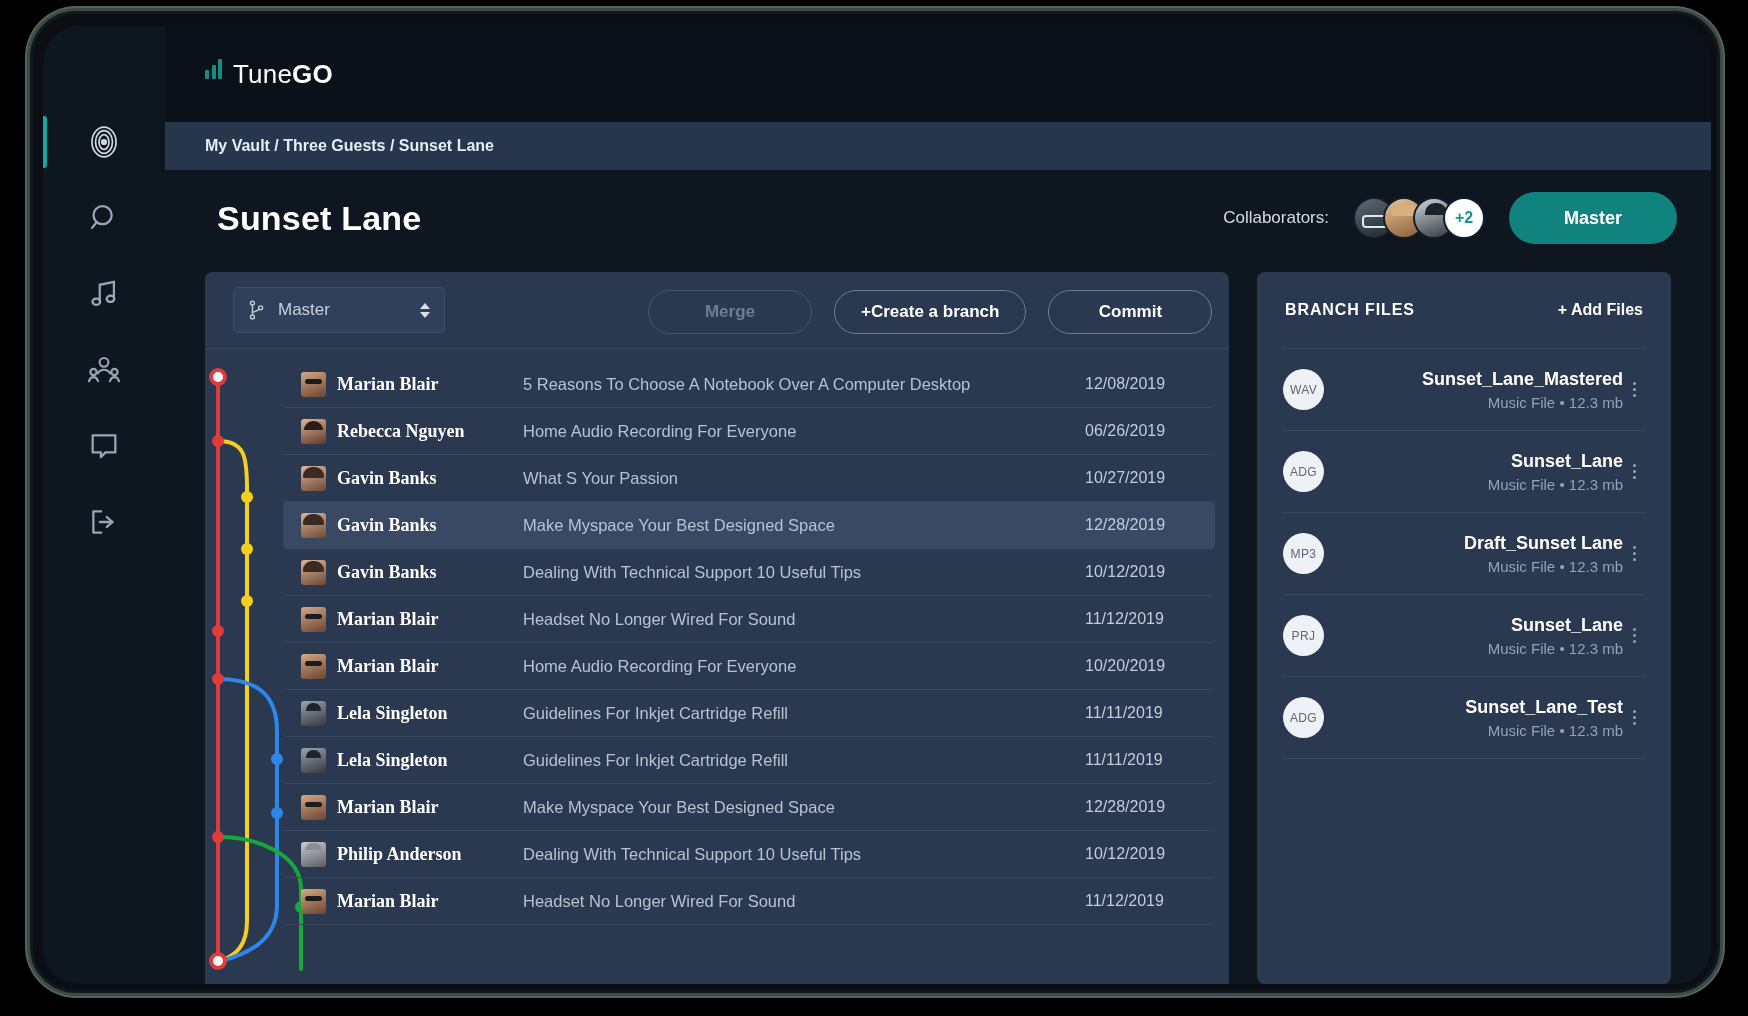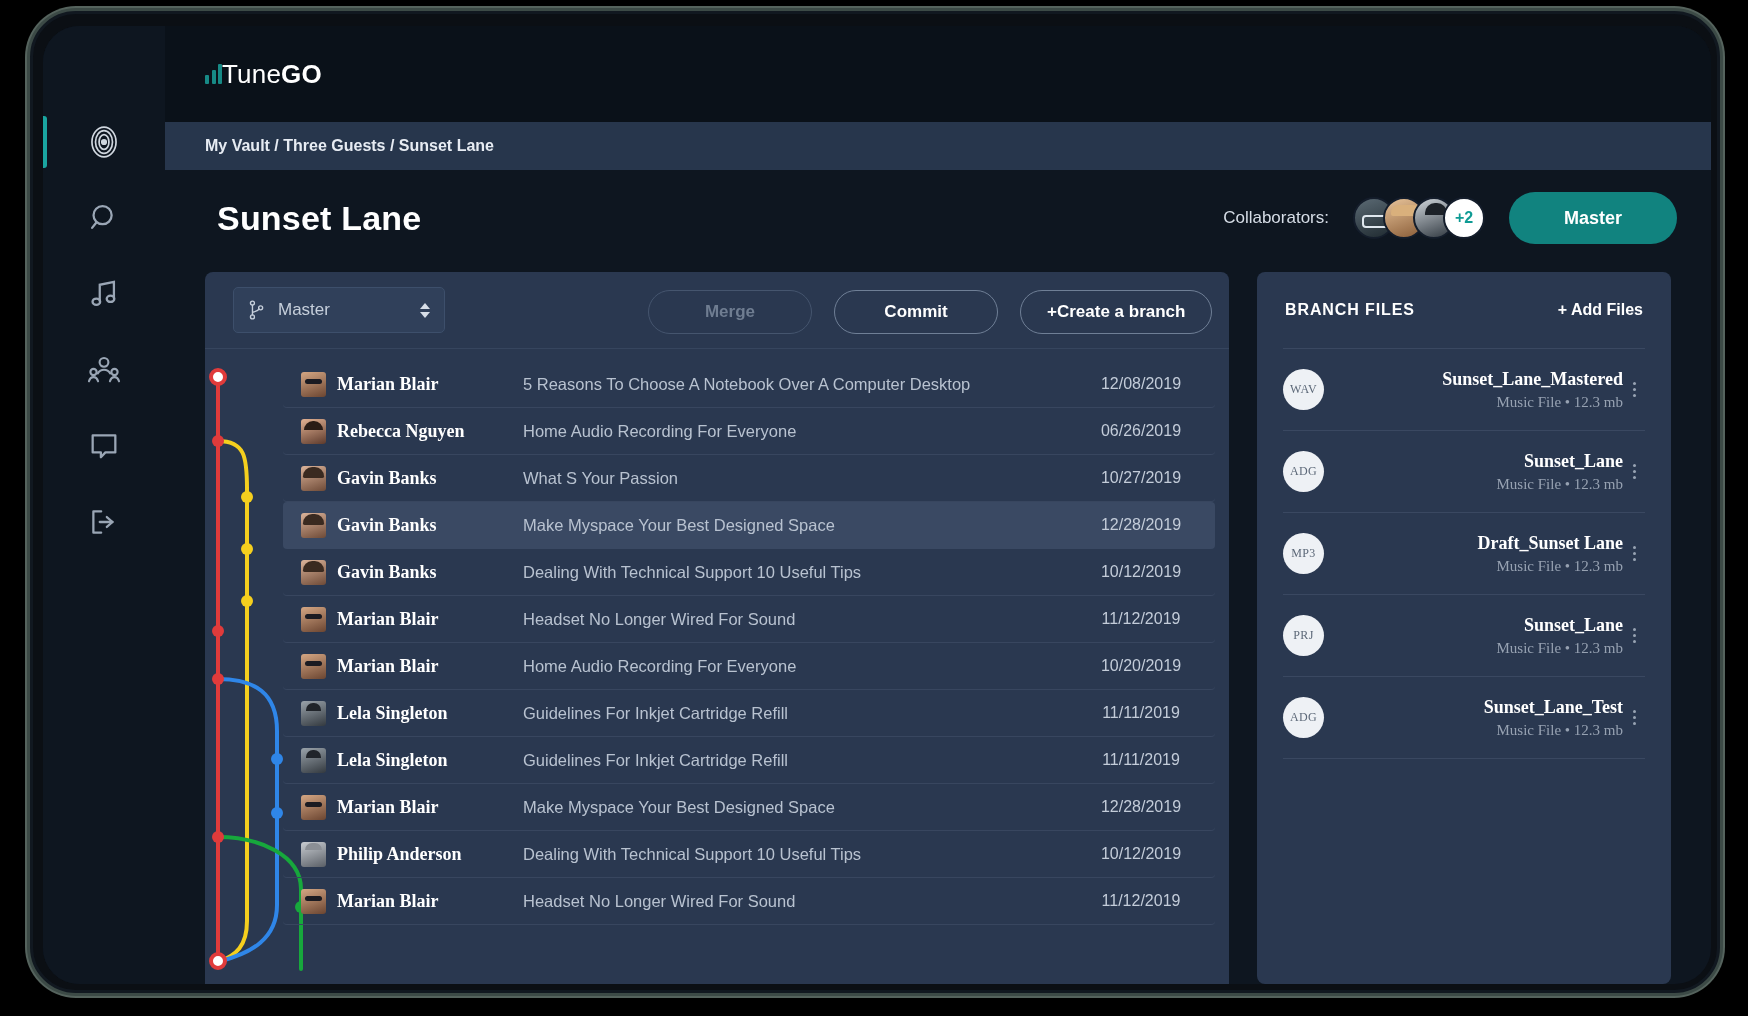--- a/index.html
+++ b/index.html
@@ -66,21 +66,21 @@
   #topbar {
     position: absolute;
     left: 122px; top: 0;
     right: 0; height: 96px;
     background: #0a1119;
     display: flex;
     align-items: center;
     justify-content: space-between;
     padding: 0 34px 0 40px;
   }
-  #brand { display: flex; align-items: center; }
+  #brand { display: flex; gap: 11px; }
   #brand .bars { display: flex; align-items: flex-end; gap: 2.5px; height: 20px; }
   #brand .bars i { display:block; width: 4px; background: #178a86; border-radius: 1px; }
   #brand .bars i:nth-child(1){ height: 9px; }
   #brand .bars i:nth-child(2){ height: 14px; }
   #brand .bars i:nth-child(3){ height: 20px; }
   #brand-text { font-size: 26px; letter-spacing: .2px; color: #fff; font-weight: 400; }
   #brand-text b { font-weight: 800; }
 
   #user-area { display: flex; align-items: center; gap: 22px; }
   #bell { position: relative; width: 30px; height: 32px; cursor:pointer; }
@@ -271,21 +271,21 @@
     width: 186px; flex: none;
     font-size: 18px; font-weight: 700; color: #ffffff;
     white-space: nowrap; overflow: hidden; font-family: Liberation Serif, serif;
   }
   .c-message {
     flex: 1;
     font-size: 16.5px; color: #b8c2d0;
     white-space: nowrap; overflow: hidden;
   }
   .c-date {
-    width: 112px; flex: none; text-align: center;
+    width: 112px; flex: none; text-align: left;
     font-size: 16px; color: #c3ccd9;
   }
 
   
   #files-panel {
     position: absolute;
     left: 1214px; top: 246px;
     width: 414px; height: 712px;
     background: #2a3850;
     border-radius: 8px;
@@ -303,21 +303,20 @@
   #add-files {
     font-size: 16px; font-weight: 700; color:#ffffff;
     background: none; border: none; font-family: inherit; cursor: pointer;
   }
   #files-list { padding: 0 26px; }
   .file-row {
     display: flex; align-items: center;
     height: 82px;
     border-top: 1px solid #3a4861;
     cursor: pointer;
-    font-family: Liberation Serif, serif;
   }
   .file-badge {
     width: 41px; height: 41px; border-radius: 50%;
     background: #eef1f5; color: #5c6878;
     display: flex; align-items: center; justify-content: center;
     font-size: 12px; letter-spacing: .4px; flex: none;
     margin-right: 17px;
   }
   .file-meta { flex: 1; min-width: 0; text-align: right; }
   .file-name {
@@ -449,22 +448,22 @@
           </span>
           <span id="branch-value">Master</span>
           <span id="branch-stepper">
               <i class="up"></i>
               <i class="dn"></i>
             </span>
         </div>
 
         <div id="toolbar-actions">
           <button class="tb-btn disabled">Merge</button>
+          <button class="tb-btn">+Create a branch</button>
           <button class="tb-btn">Commit</button>
-          <button class="tb-btn">+Create a branch</button>
         </div>
       </div>
 
       <div id="commit-area">
         <div id="graph">
           <svg width="110" height="640" viewBox="0 0 110 640" fill="none">
 
             <path d="M13 28 L13 612" stroke="#e03b3b" stroke-width="4"></path>
 
             <path d="M13 92 C 40 92, 42 108, 42 140 L42 572 C42 598, 30 606, 16 612" stroke="#f5cf1e" stroke-width="4" stroke-linecap="round"></path>

